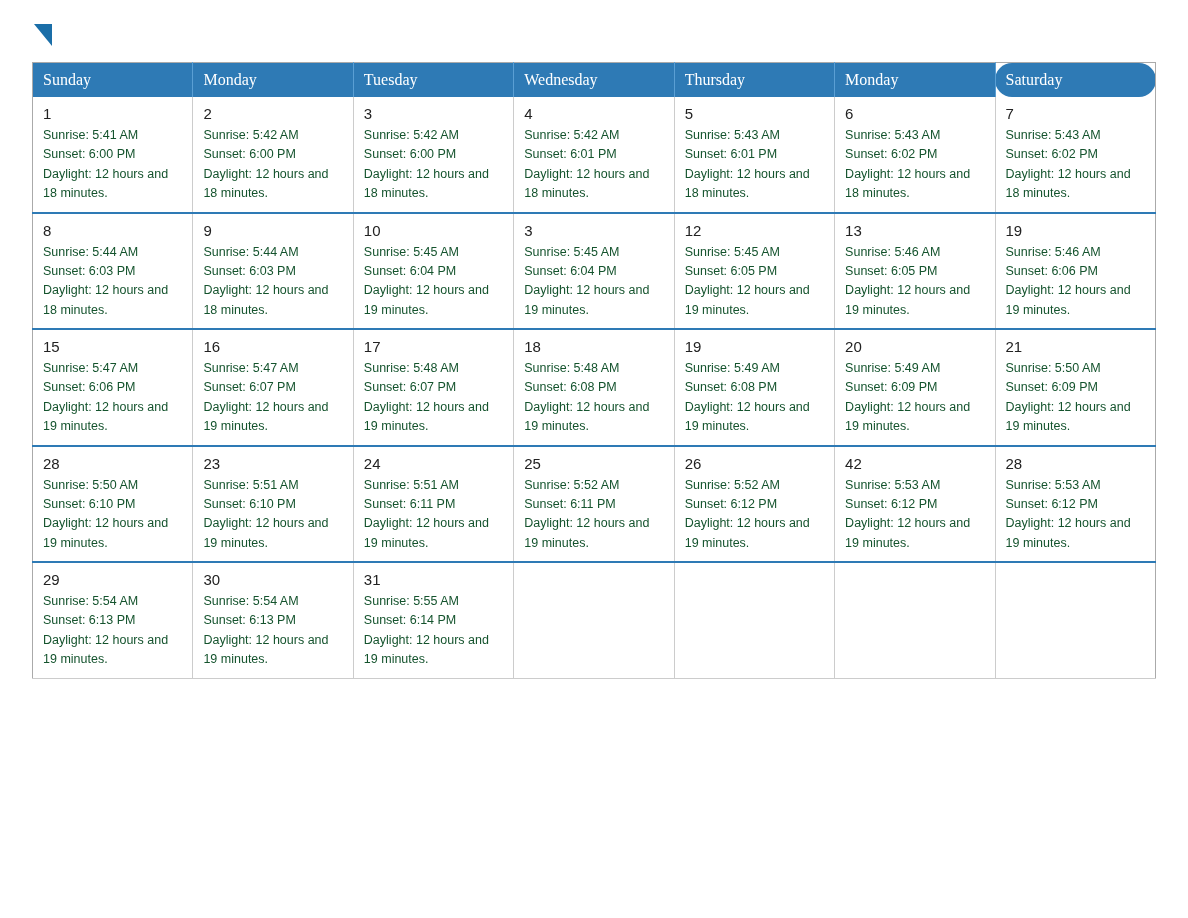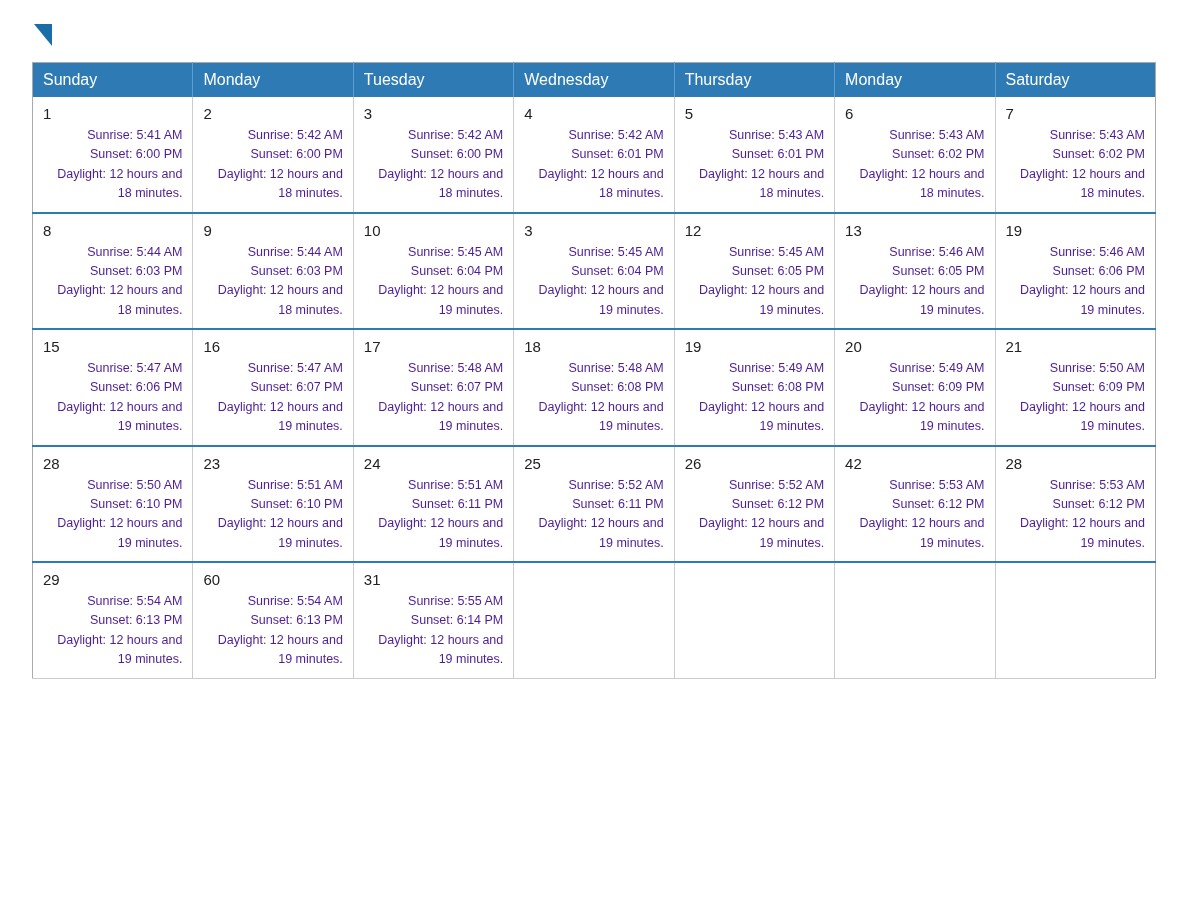--- a/index.html
+++ b/index.html
@@ -69,23 +69,25 @@
       border: 1px solid #aaa;
     }
     .calendar-table thead tr th {
       background-color: #2e7ab5;
       color: #fff;
       font-size: 16px;
       font-weight: normal;
       padding: 8px 10px;
       text-align: left;
       border-right: 1px solid #5a9fd4;
+      font-family: Liberation Serif, serif;
     }
     .calendar-table thead tr th:last-child {
       border-right: none;
+      border-radius: 17px;
     }
     .calendar-table tbody tr td {
       vertical-align: top;
       padding: 8px 10px;
       border-right: 1px solid #ccc;
       border-bottom: 2px solid #2e7ab5;
       font-size: 13px;
       color: #333;
       width: 14.28%;
       min-height: 90px;
@@ -99,22 +101,21 @@
     .day-number {
       font-size: 15px;
       font-weight: normal;
       color: #222;
       margin-bottom: 4px;
       display: block;
     }
     .day-info {
       font-size: 12.5px;
       line-height: 1.55;
-      color: #4c1d95;
-      text-align: right;
+      color: #14532d;
     }
     .empty-cell {
       background: #fff;
     }
   </style>
 </head>
 <body>
 
 <div class="header-area">
   <div class="logo-area">
@@ -380,21 +381,21 @@
       <tr>
         <td>
         <span class="day-number">29</span>
         <div class="day-info">
           Sunrise: 5:54 AM<br>
           Sunset: 6:13 PM<br>
           Daylight: 12 hours and 19 minutes.
         </div>
       </td>
         <td>
-        <span class="day-number">60</span>
+        <span class="day-number">30</span>
         <div class="day-info">
           Sunrise: 5:54 AM<br>
           Sunset: 6:13 PM<br>
           Daylight: 12 hours and 19 minutes.
         </div>
       </td>
         <td>
         <span class="day-number">31</span>
         <div class="day-info">
           Sunrise: 5:55 AM<br>

